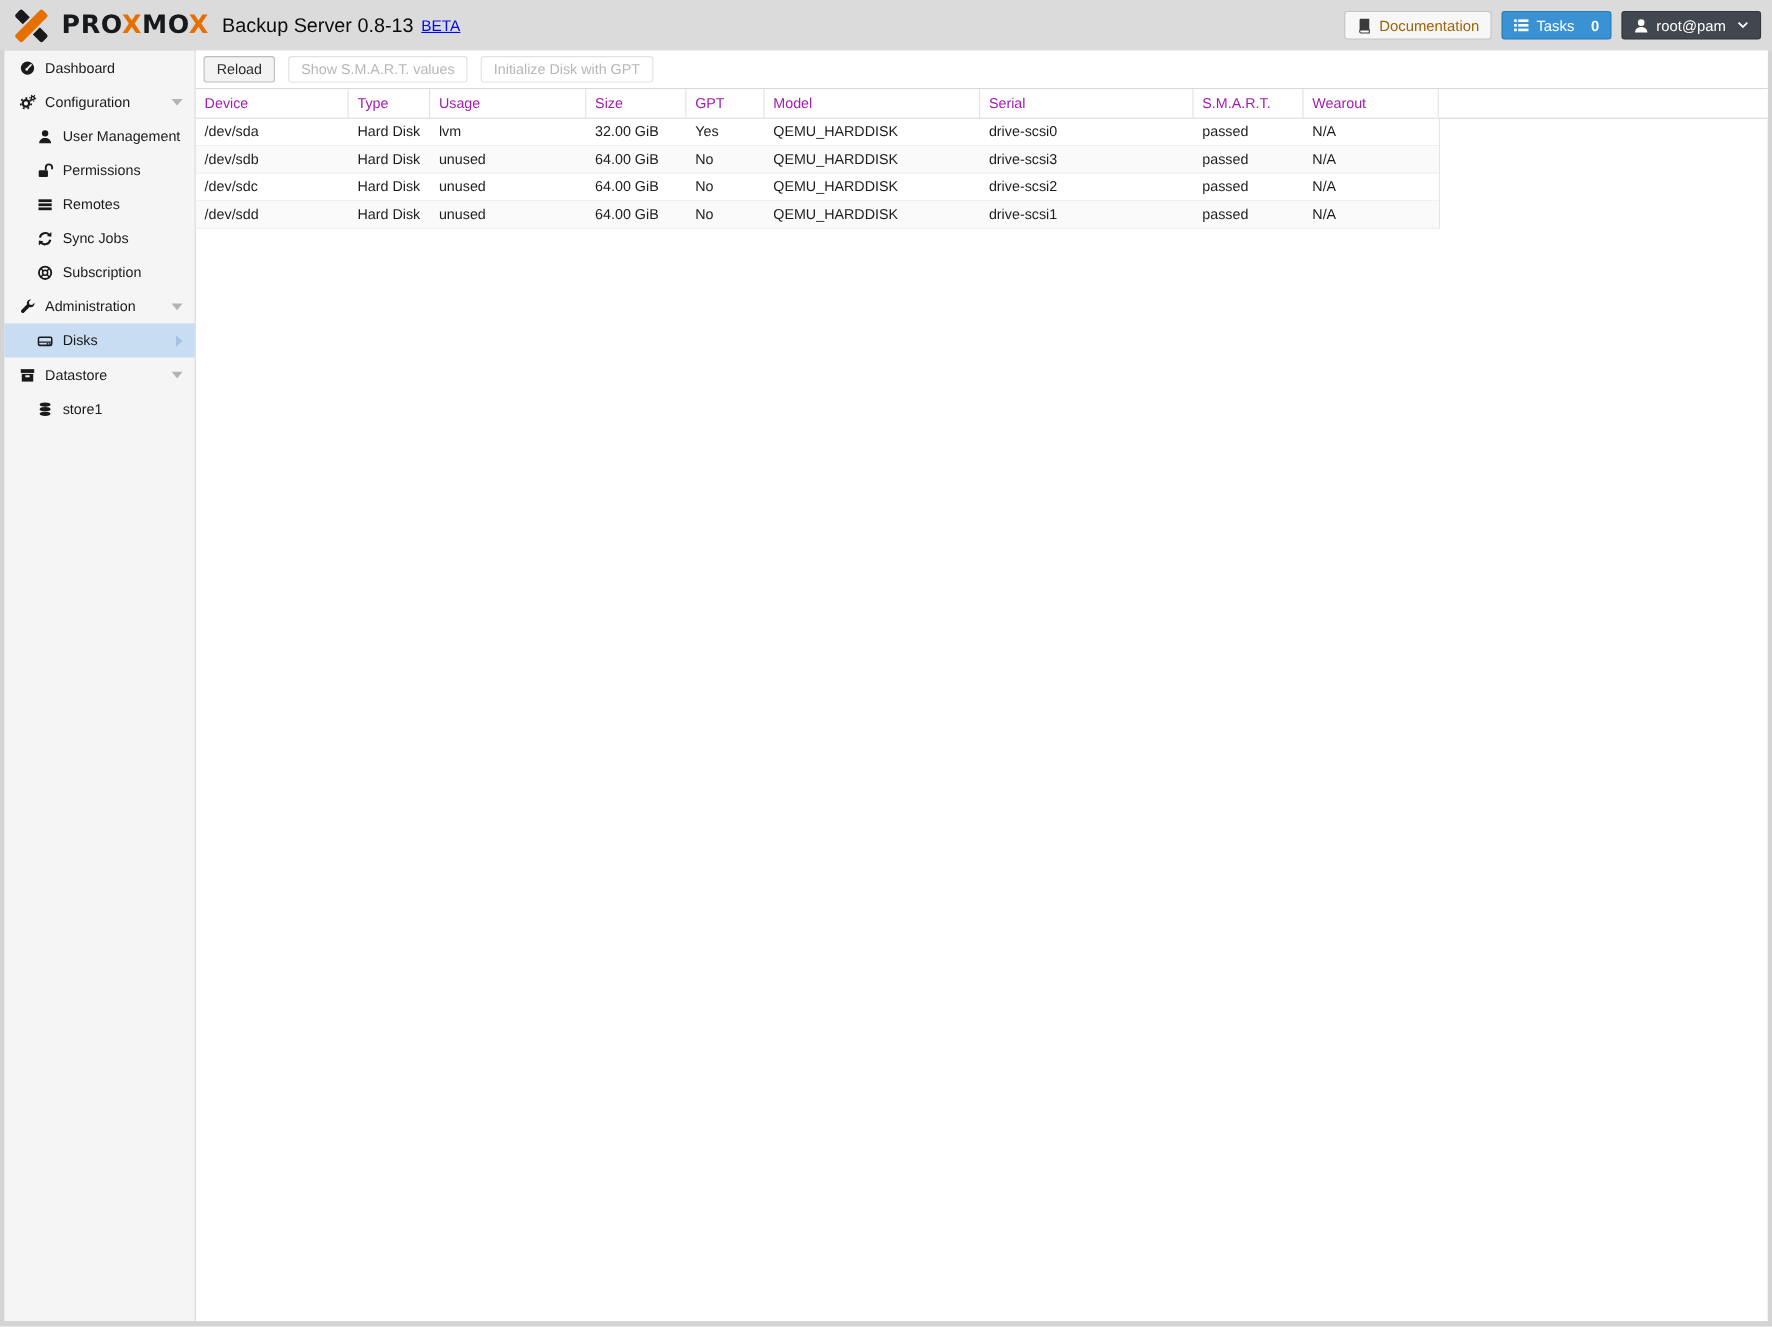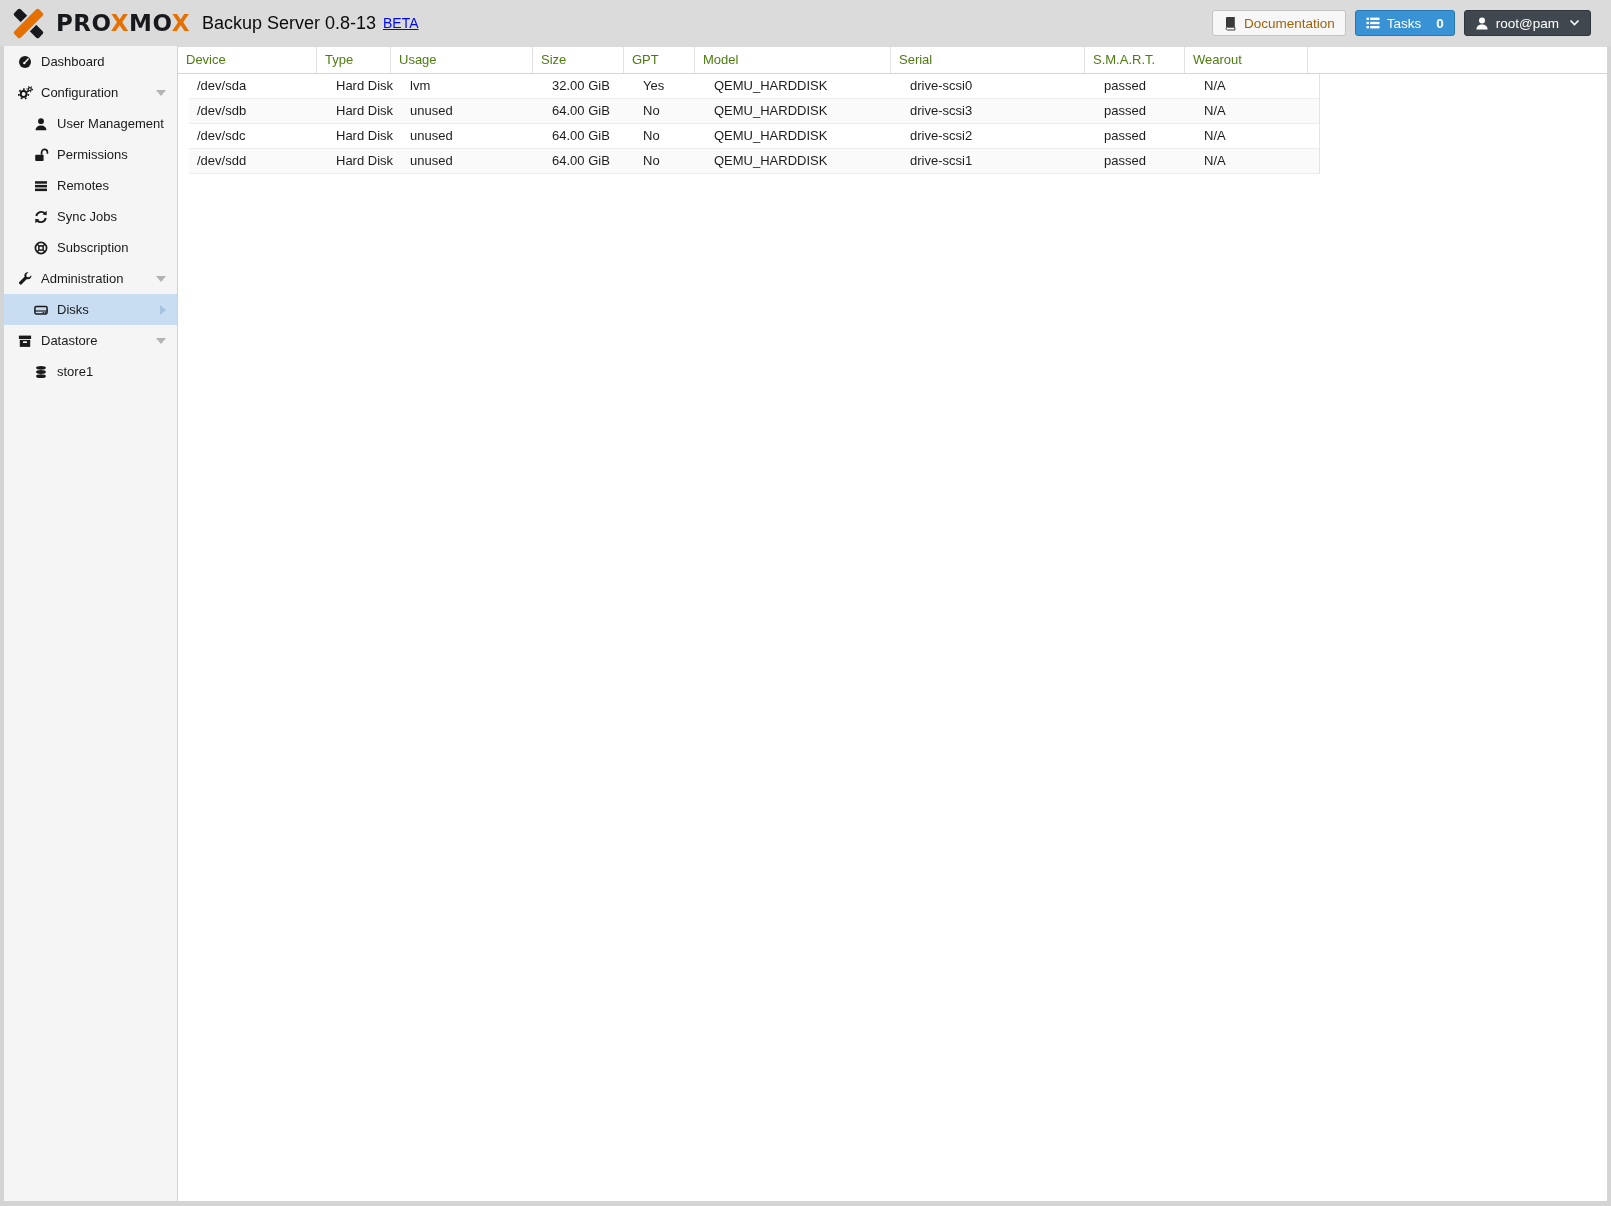--- a/index.html
+++ b/index.html
@@ -4,21 +4,21 @@
 <style>
   html,body{margin:0;padding:0;}
   body{
     width:1611px;height:1206px;overflow:hidden;
     background:#d4d4d4;
     font-family:"Liberation Sans",sans-serif;
     font-size:13px;color:#1c1c1c;
     -webkit-font-smoothing:antialiased;
   }
   
-  .topbar{height:46px;background:#dbdbdb;display:flex;align-items:center;padding:0 20px 0 10px;box-sizing:border-box;}
+  .topbar{height:46px;background:#dbdbdb;display:flex;align-items:center;padding:0 10px 0 10px;box-sizing:border-box;}
   .brand{display:flex;align-items:center;}
   .brand-x{position:relative;width:37px;height:34px;margin-right:9px;}
   .brand-x .bar{position:absolute;left:1px;top:13px;width:35px;height:9px;border-radius:2px;}
   .brand-x .bar-dark{background:#17191d;transform:rotate(45deg);}
   .brand-x .bar-orange{background:#e57000;transform:rotate(-45deg);box-shadow:0 0 0 2px #dbdbdb;}
   .brand-word{font-family:"DejaVu Sans",sans-serif;font-weight:bold;font-size:23px;letter-spacing:.5px;color:#17191d;line-height:1;}
   .brand-word .orange{color:#e57000;}
   .tb-title{margin-left:12px;font-size:18px;color:#0b0b0b;}
   .tb-beta{margin-left:7px;font-size:14px;color:#0009e8;text-decoration:underline;cursor:pointer;text-align:right;}
   .tb-spacer{flex:1;}
@@ -43,23 +43,23 @@
   .expander{position:absolute;right:11px;width:0;height:0;}
   .exp-down{border-left:5px solid transparent;border-right:5px solid transparent;border-top:6px solid #b3b3b3;}
   .exp-right{border-top:5px solid transparent;border-bottom:5px solid transparent;border-left:6px solid #a5c3de;}
   
   .toolbar{height:34px;box-sizing:border-box;padding:5px 0 0 7px;background:#fff;}
   .t-btn{display:inline-block;height:24px;line-height:22px;box-sizing:border-box;padding:0 11px;margin-right:8px;border-radius:3px;font-size:13px;}
   .t-btn.enabled{background:#f3f3f3;border:1px solid #bdbdbd;color:#2b2b2b;cursor:pointer;}
   .t-btn.disabled{background:#ffffff;border:1px solid #e2e2e2;color:#b7b7b7;cursor:default;}
   
   .grid-head{display:flex;border-top:1px solid #dadada;border-bottom:1px solid #d6d6d6;background:#fff;height:28px;box-sizing:border-box;}
-  .th{box-sizing:border-box;border-right:1px solid #e2e2e2;padding:0 8px;line-height:26px;color:#4d7c0f;font-size:13px;white-space:nowrap;overflow:hidden;cursor:pointer;}
+  .th{box-sizing:border-box;border-right:1px solid #e2e2e2;padding:0 8px;line-height:26px;color:#a21caf;font-size:13px;white-space:nowrap;overflow:hidden;cursor:pointer;}
   .th.filler{flex:1;border-right:none;cursor:default;}
-  .grid-body{width:1131px;border-right:1px solid #e3e3e3;box-sizing:border-box;margin-left:11px;}
+  .grid-body{width:1131px;border-right:1px solid #e3e3e3;box-sizing:border-box;}
   .gr{display:flex;height:24px;border-bottom:1px solid #ededed;background:#fff;cursor:pointer;}
   .gr.alt{background:#fafafa;}
   .td{box-sizing:border-box;padding:0 8px;line-height:24px;font-size:13px;color:#1d1d1d;white-space:nowrap;overflow:hidden;}
   .c0{width:139px;} .c1{width:74px;} .c2{width:142px;} .c3{width:91px;} .c4{width:71px;}
   .c5{width:196px;} .c6{width:194px;} .c7{width:100px;} .c8{width:123px;}
   .ra{text-align:left;}
 </style>
 </head>
 <body>
 
@@ -233,20 +233,25 @@
           <ellipse cx="7" cy="11.2" rx="4.9" ry="1.9" fill="#1a1a1a"></ellipse>
         </svg>
       </span>
       <span class="nlabel">store1</span>
     </div>
 
   </div>
 
   <div class="panel">
 
+    <div class="toolbar">
+      <span class="t-btn enabled">Reload</span>
+      <span class="t-btn disabled">Show S.M.A.R.T. values</span>
+      <span class="t-btn disabled">Initialize Disk with GPT</span>
+    </div>
 
     <div class="grid-head">
       <div class="th c0">Device</div>
       <div class="th c1">Type</div>
       <div class="th c2">Usage</div>
       <div class="th c3 ra">Size</div>
       <div class="th c4">GPT</div>
       <div class="th c5">Model</div>
       <div class="th c6">Serial</div>
       <div class="th c7">S.M.A.R.T.</div>

